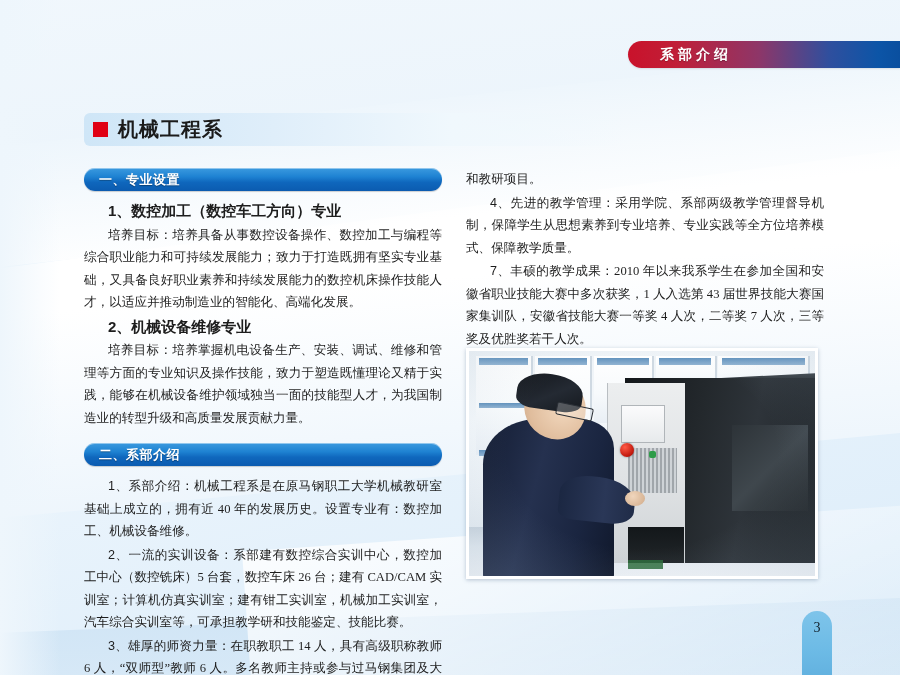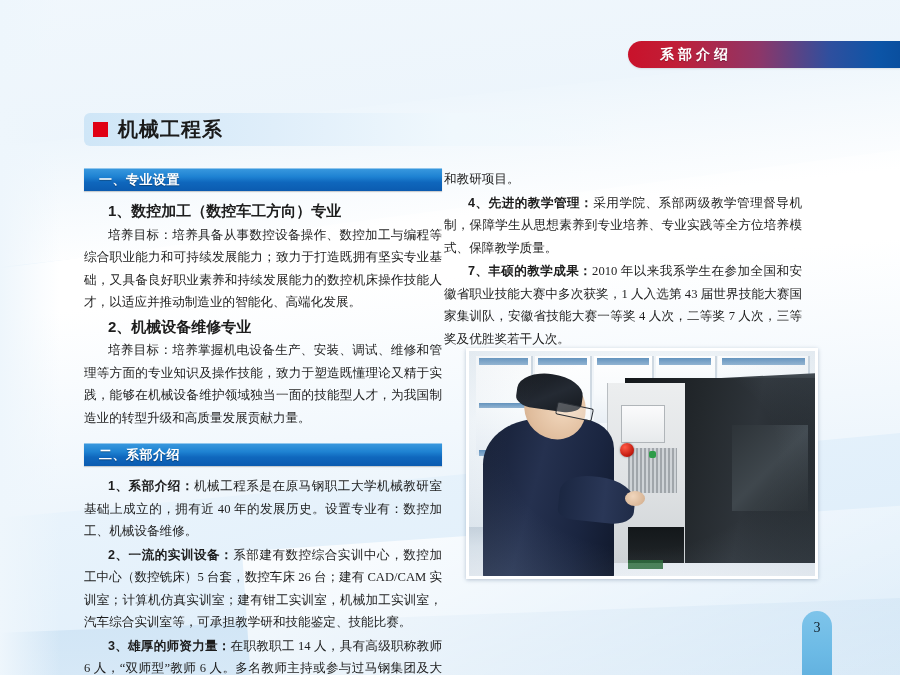--- a/index.html
+++ b/index.html
@@ -118,27 +118,27 @@
     letter-spacing: 1px;
   }
 
   
   .col {
     position: absolute;
     width: 358px;
     top: 168px;
   }
   .col-left  { left: 84px; }
-  .col-right { left: 444px; }
+  .col-right { left: 466px; }
 
   
   .sec-bar {
     position: relative;
     height: 23px;
-    border-radius: 0;
+    border-radius: 11px;
     background: linear-gradient(180deg, #3b9adf 0%, #1e82d2 38%, #0f67bd 62%, #0b5bb0 100%);
     box-shadow: 0 1px 1px rgba(0,0,0,.18), inset 0 1px 0 rgba(255,255,255,.45);
     display: flex;
     align-items: center;
     margin-bottom: 9px;
   }
   .sec-bar-label {
     color: #ffffff;
     font-family: "Liberation Sans", "DejaVu Sans", sans-serif;
     font-weight: bold;
@@ -155,21 +155,21 @@
     line-height: 22.5px;
     color: #1d1d1d;
     text-align: justify;
     text-justify: inter-ideograph;
     margin: 0 0 1px 0;
     text-indent: 24px;
   }
   .para.noindent { text-indent: 0; }
   .para .hd {
     font-family: "Liberation Sans", "DejaVu Sans", sans-serif;
-    font-weight: bold;
+    font-weight: normal;
     margin-top: 44px;
   }
   .para.heading {
     font-family: "Liberation Sans", "DejaVu Sans", sans-serif;
     font-weight: bold;
     font-size: 15px;
     margin-bottom: 1px;
   }
   .gap-before { margin-top: 2px; }
   .sec-gap { height: 13px; }

